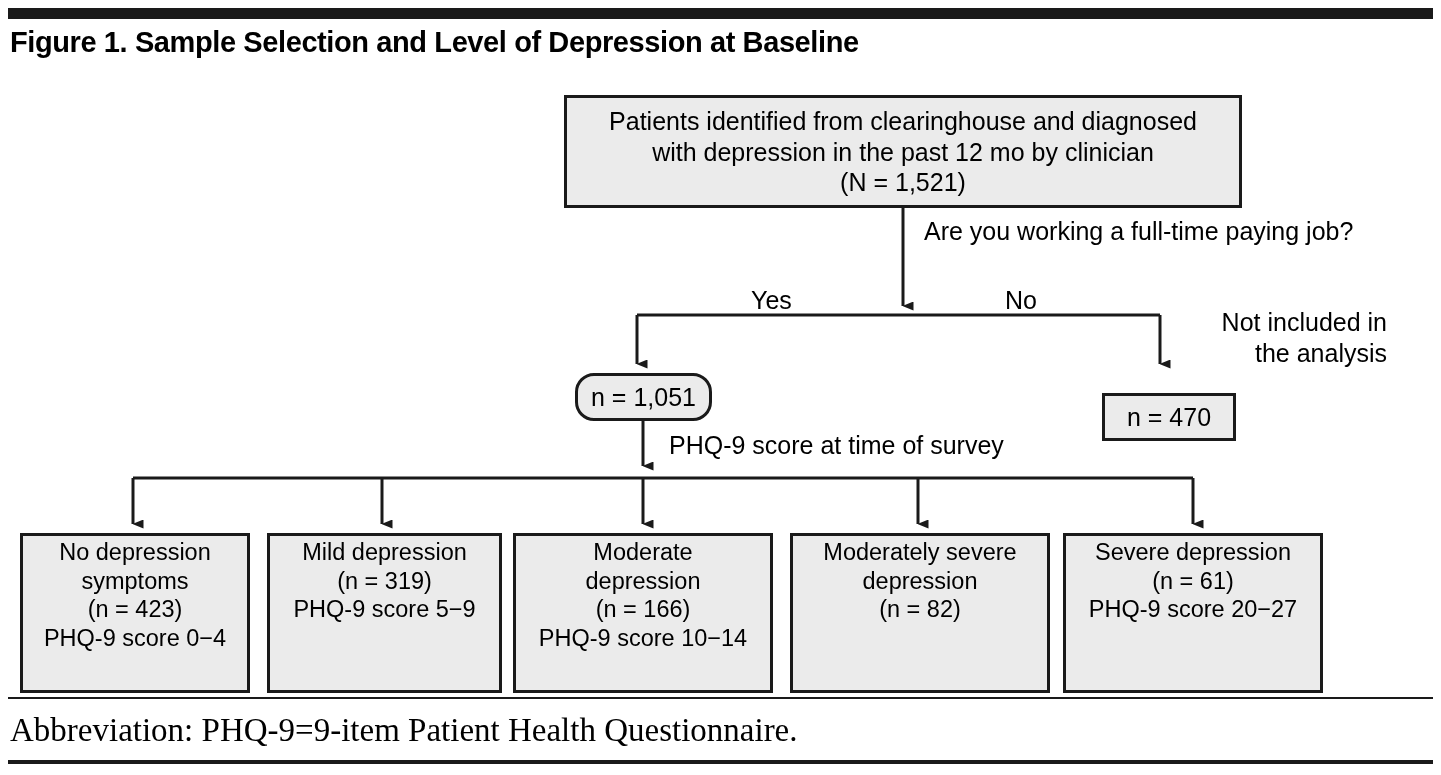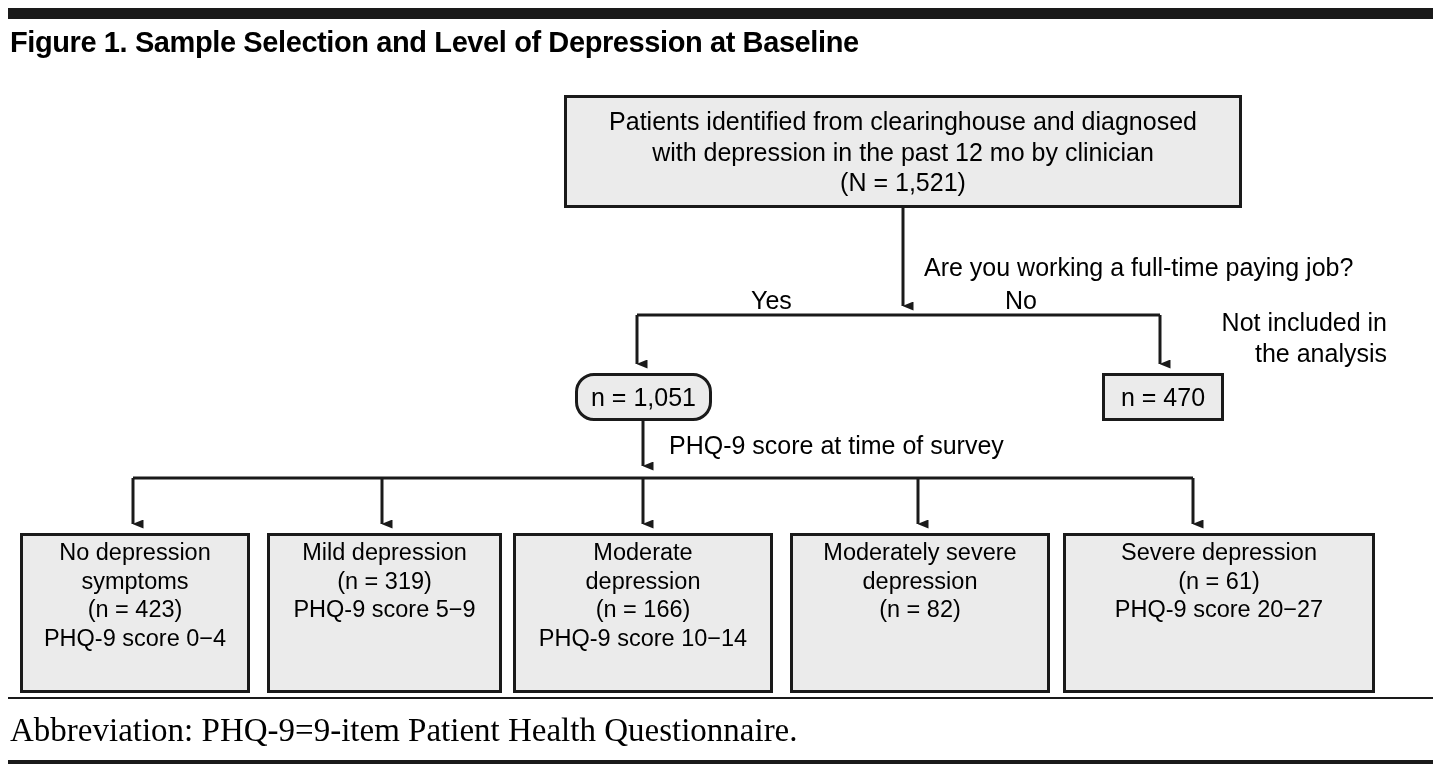--- a/index.html
+++ b/index.html
@@ -89,45 +89,45 @@
     font-size: 25px;
     padding-top: 8px;
   }
   #node-yes {
     left: 575px;  top: 373px;  width: 137px; height: 48px;
     font-size: 25px;
     justify-content: center;
     border-radius: 19px;
   }
   #node-no {
-    left: 1102px; top: 373px;  width: 122px; height: 48px;
+    left: 1102px; top: 393px;  width: 134px; height: 48px;
     font-size: 25px;
     justify-content: center;
   }
 
   .leaf {
     top: 533px;
     height: 160px;
     font-size: 23.5px;
     padding-top: 2px;
   }
   #leaf-0 { left: 20px;   width: 230px; }
   #leaf-1 { left: 267px;  width: 235px; }
   #leaf-2 { left: 513px;  width: 260px; }
   #leaf-3 { left: 790px;  width: 260px; }
-  #leaf-4 { left: 1063px; width: 312px; }
+  #leaf-4 { left: 1063px; width: 260px; }
 
   
   .edge-label {
     position: absolute;
     font-size: 25px;
     white-space: nowrap;
     line-height: 1.22;
   }
-  #label-question   { left: 924px;  top: 216px; margin-top: 36px; }
+  #label-question   { left: 924px;  top: 216px; }
   #label-yes        { left: 751px;  top: 285px; }
   #label-no         { left: 1005px; top: 285px; }
   #label-excluded   { left: 1197px; top: 307px; text-align: right; width: 190px; }
   #label-phq        { left: 669px;  top: 430px; }
 
   
   #connectors {
     position: absolute;
     left: 0; top: 0;
     width: 1441px; height: 775px;

